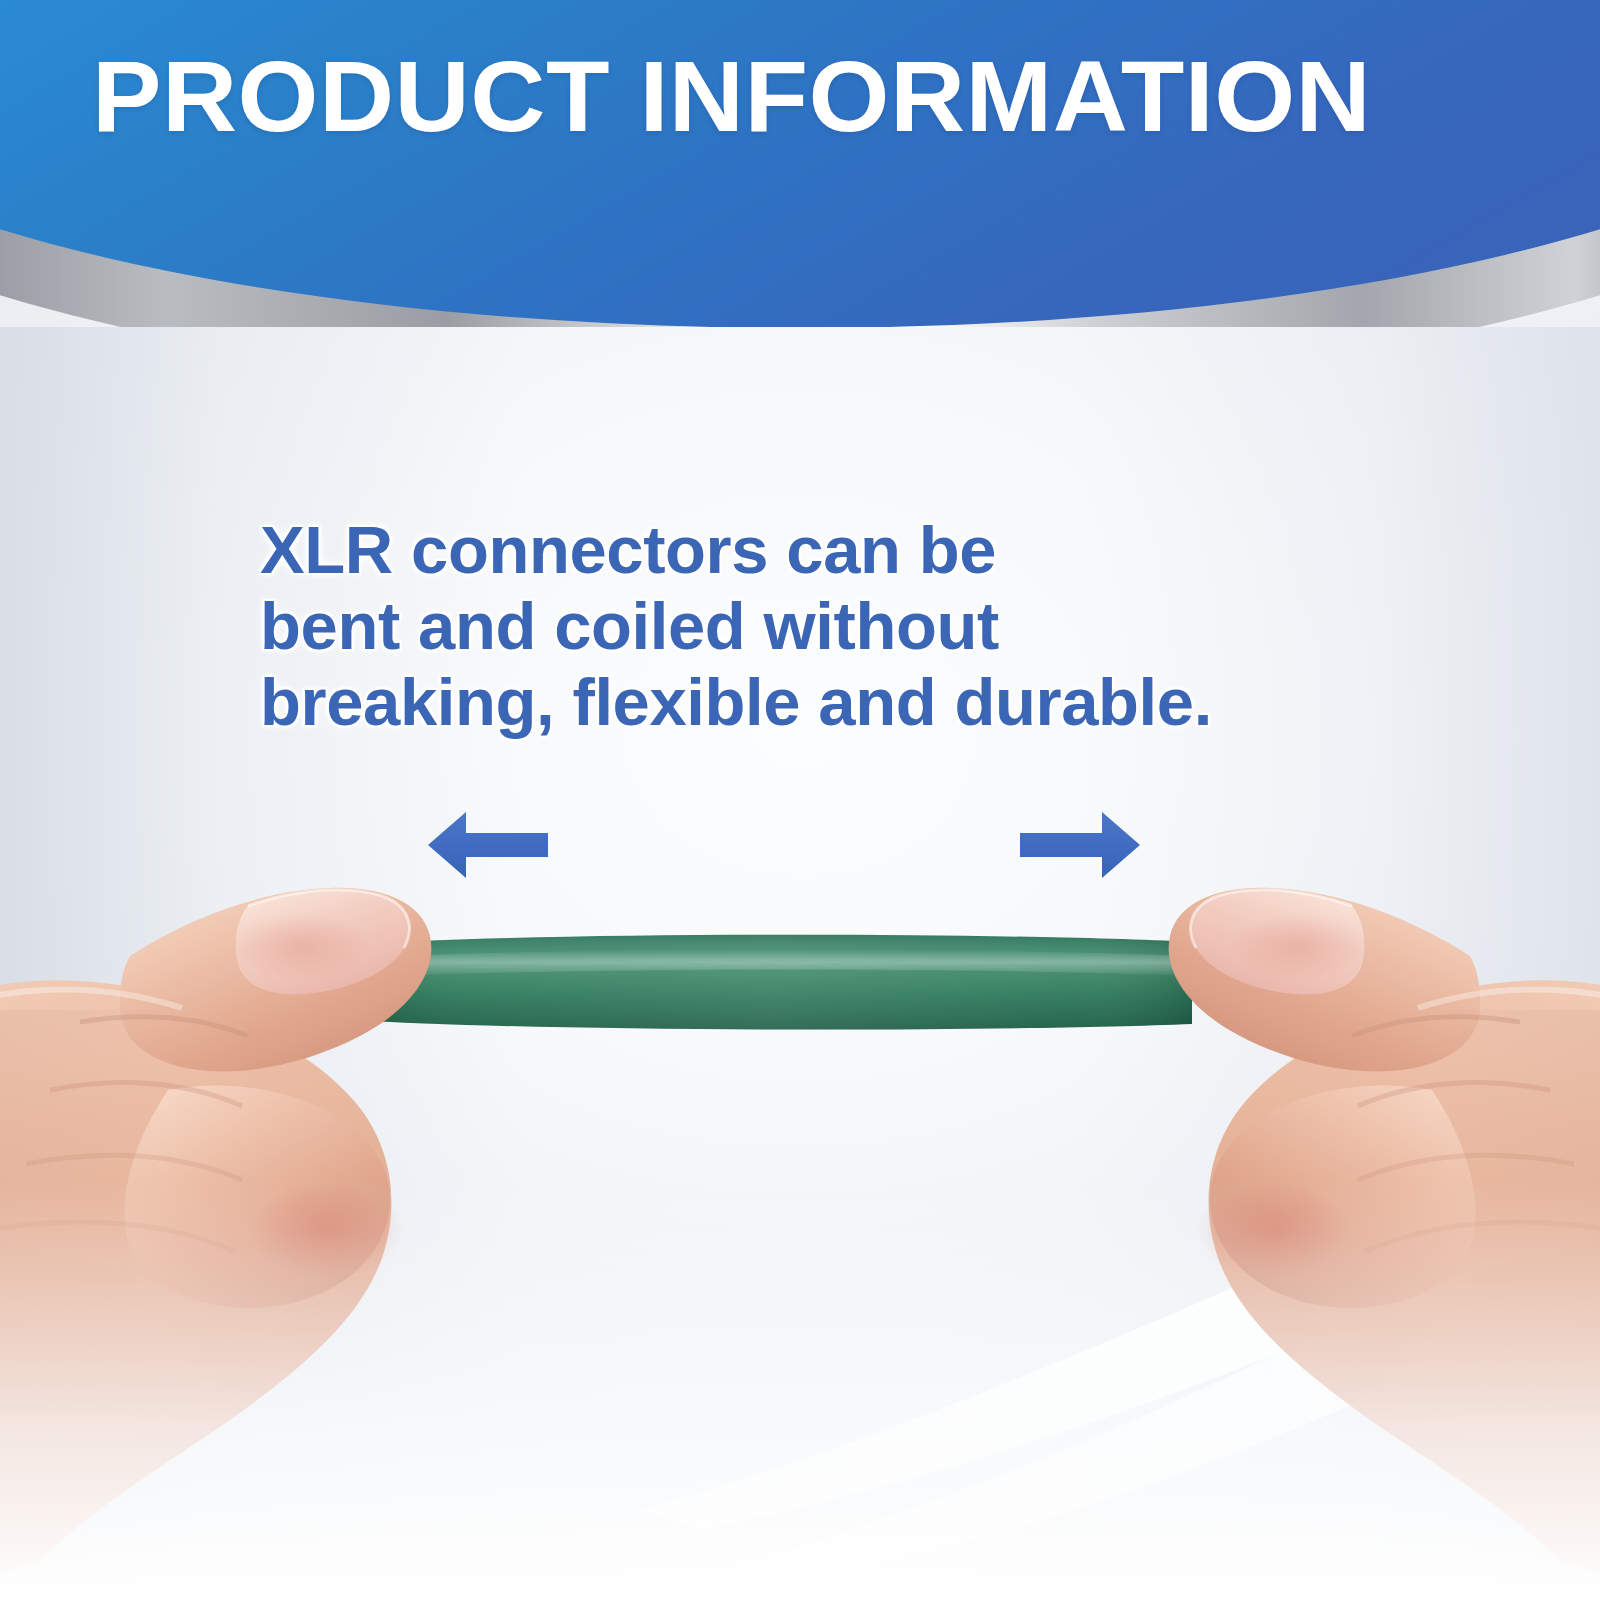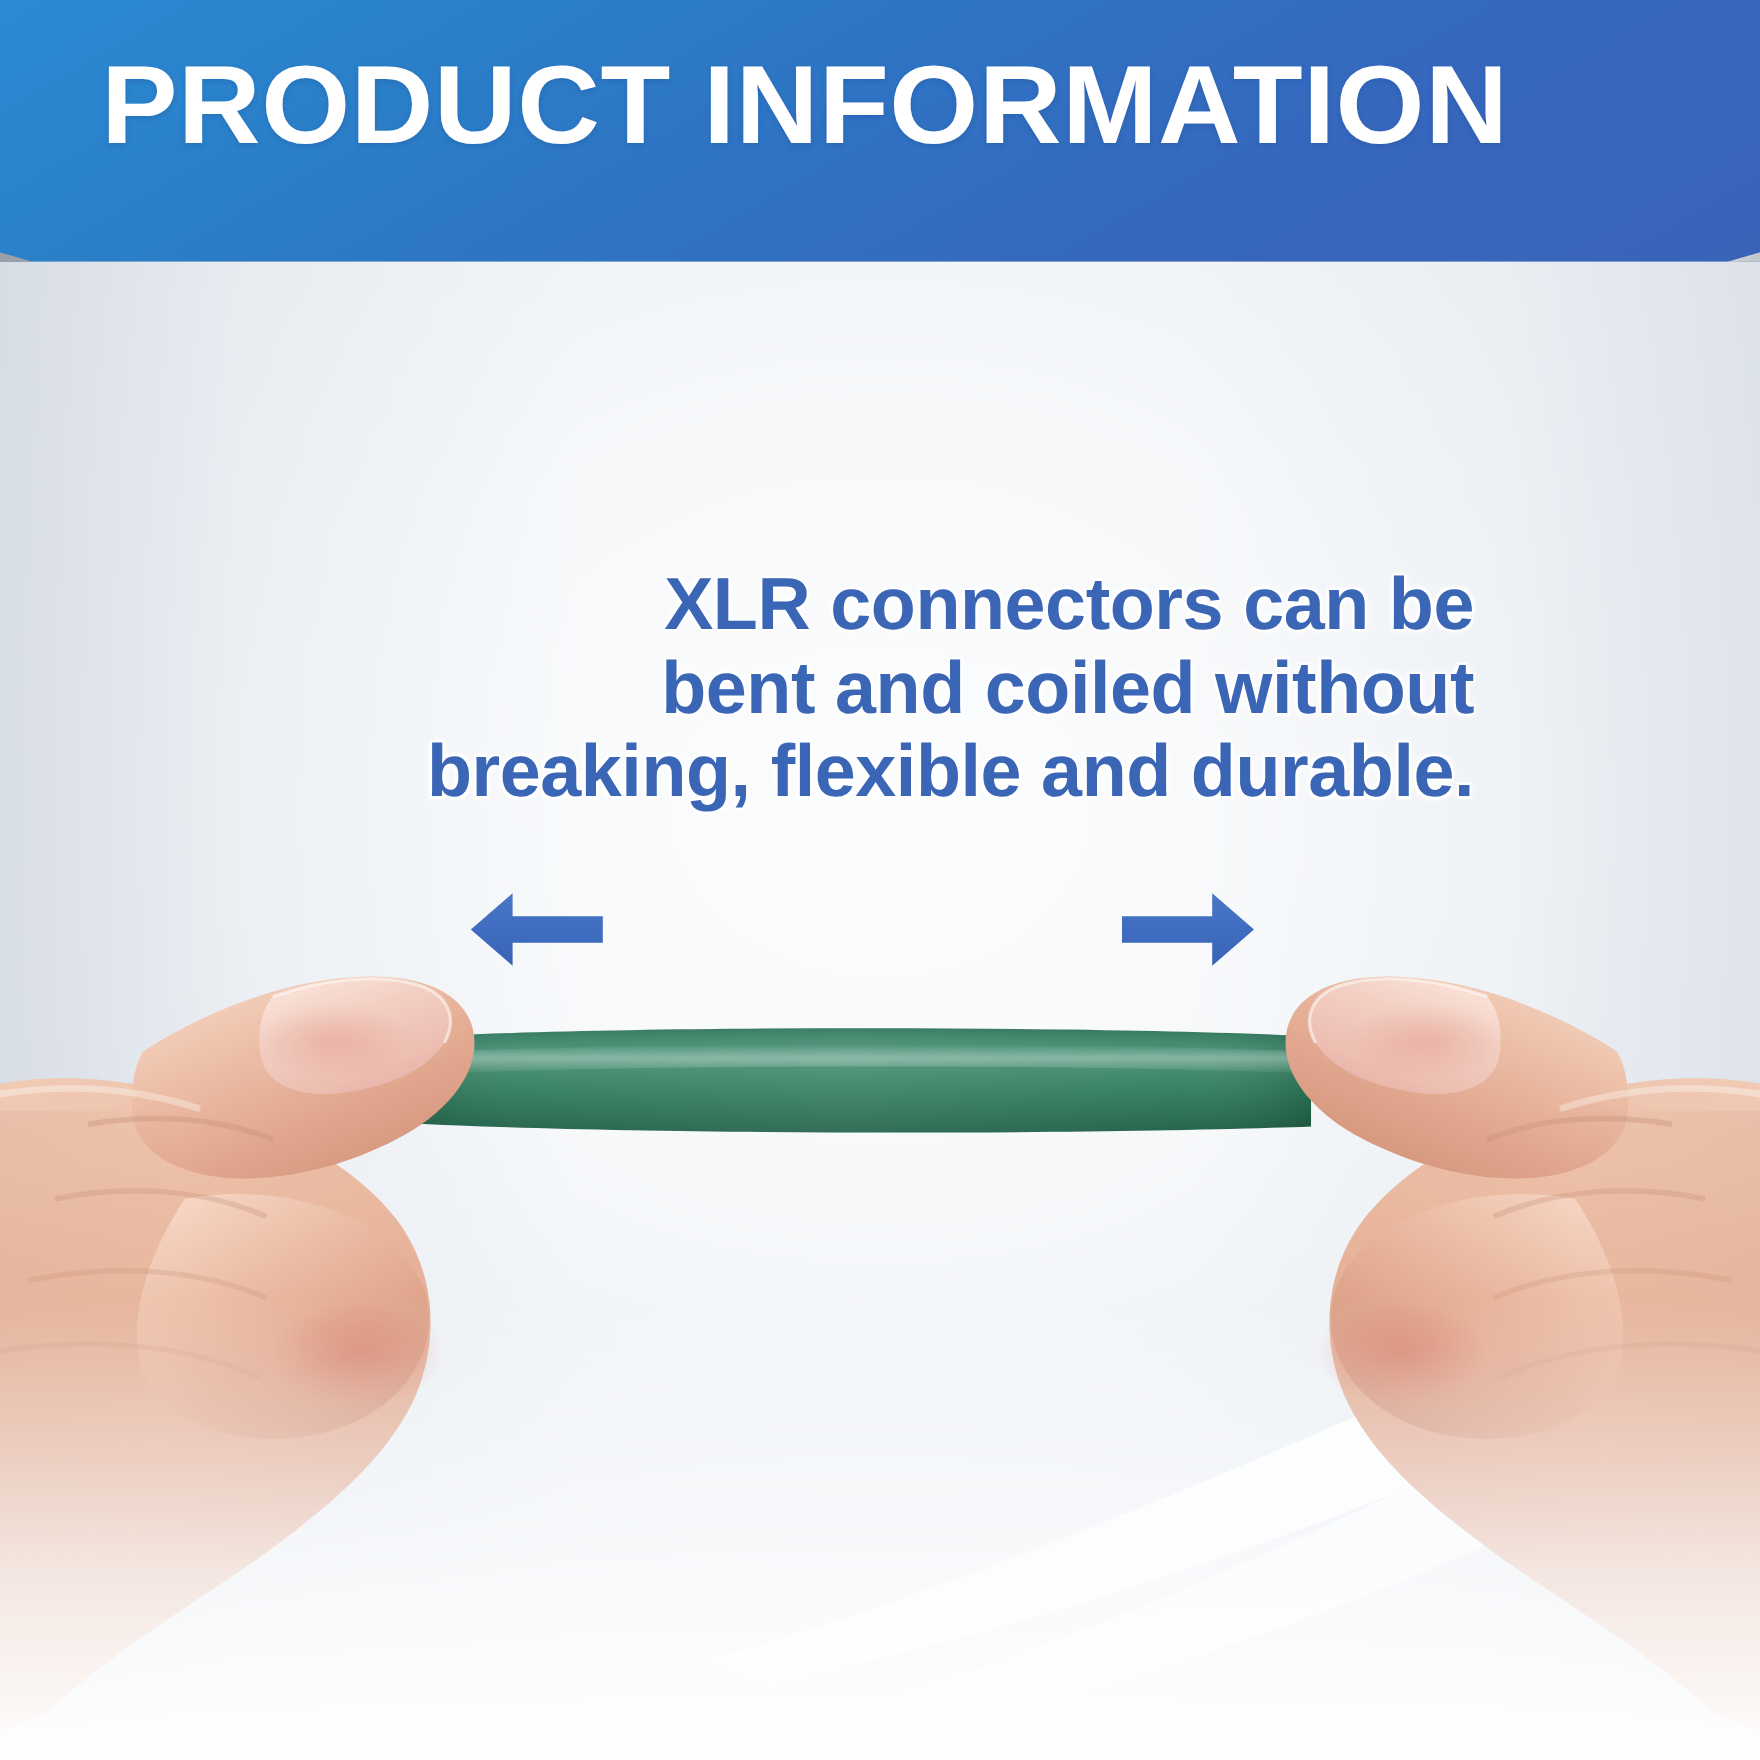--- a/index.html
+++ b/index.html
@@ -42,21 +42,21 @@
   
   .swoosh-soft { position: absolute; pointer-events: none; }
   #swoosh-soft-a { right: -40px; bottom: 70px; width: 1000px; height: 520px; }
   #swoosh-soft-b { right: -60px; bottom: -10px; width: 1080px; height: 540px; }
 
   
   .header {
     position: absolute;
     left: 0; top: 0;
     width: 1600px;
-    height: 238px;
+    height: 327px;
     overflow: hidden;
   }
   .header-blue {
     position: absolute;
     inset: 0;
     background: linear-gradient(150deg, #2b8ad4 0%, #2a80c9 22%, #2f72c3 48%, #3667bd 72%, #3a63b8 100%);
   }
   .header-title {
     position: absolute;
     left: 92px;
@@ -75,21 +75,21 @@
   
   .header-arc { position: absolute; left: -60px; top: 150px; width: 1720px; height: 340px; }
 
   
   .caption {
     position: absolute;
     left: 50%;
     top: 512px;
     transform: translateX(-50%);
     width: 1080px;
-    text-align: right;
+    text-align: left;
     color: #3a66b5;
     font-size: 67px;
     font-weight: 700;
     line-height: 1.135;
     letter-spacing: -0.4px;
     white-space: pre-line;
     text-shadow:
       0 0 7px #ffffff, 0 0 7px #ffffff, 0 0 12px #ffffff,
       2px 2px 0 rgba(255,255,255,0.95), -2px -2px 0 rgba(255,255,255,0.95),
       2px -2px 0 rgba(255,255,255,0.95), -2px 2px 0 rgba(255,255,255,0.95);

